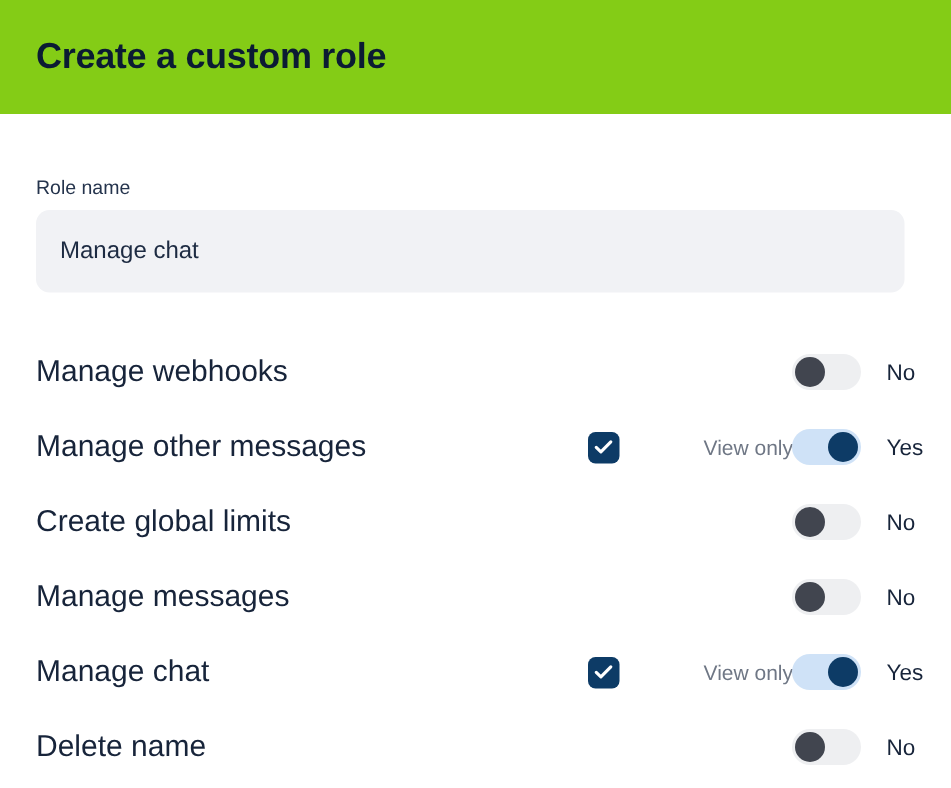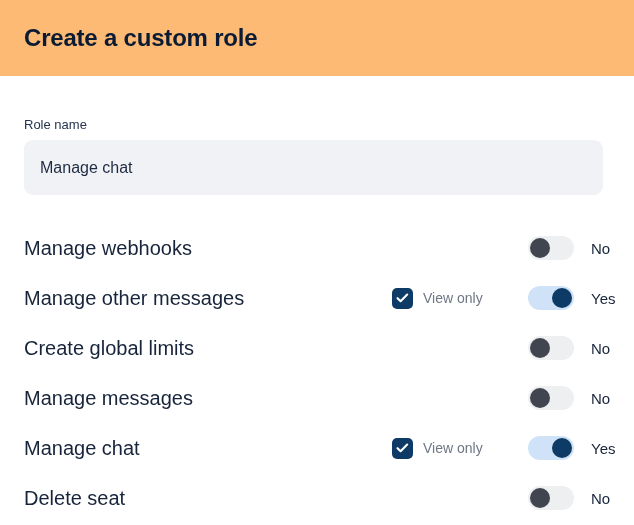--- a/index.html
+++ b/index.html
@@ -12,21 +12,21 @@
     background: #ffffff;
     font-family: "Liberation Sans", sans-serif;
     overflow: hidden;
     color: #0b1b33;
     -webkit-font-smoothing: antialiased;
   }
 
   
   .header {
     height: 76px;
-    background: #fdba74;
+    background: #84cc16;
     box-sizing: border-box;
     display: flex;
     align-items: center;
     padding: 0 24px;
   }
   .header-title {
     font-size: 24px;
     font-weight: 700;
     letter-spacing: -0.2px;
     color: #0b1b33;
@@ -102,20 +102,21 @@
     flex: 0 0 auto;
   }
   .checkbox svg {
     display: block;
   }
   .viewonly-text {
     font-size: 14px;
     color: #6f7785;
     line-height: 1;
     white-space: nowrap;
+    margin-left: 46px;
   }
 
   
   .toggle-group {
     display: flex;
     align-items: center;
     gap: 17px;
     width: 82px;
     flex: 0 0 82px;
     justify-content: flex-start;
@@ -237,21 +238,21 @@
         <span class="viewonly-text">View only</span>
       </div>
       <div class="toggle-group">
         <div class="toggle on">
           <div class="knob"></div>
         </div>
         <span class="toggle-text">Yes</span>
       </div>
     </div>
     <div class="perm-row">
-      <div class="perm-label">Delete seat</div>
+      <div class="perm-label">Delete name</div>
       <div class="row-spacer"></div>
       <div class="viewonly-group empty">
         <div class="checkbox"></div>
         <span class="viewonly-text">View only</span>
       </div>
       <div class="toggle-group">
         <div class="toggle">
           <div class="knob"></div>
         </div>
         <span class="toggle-text">No</span>

